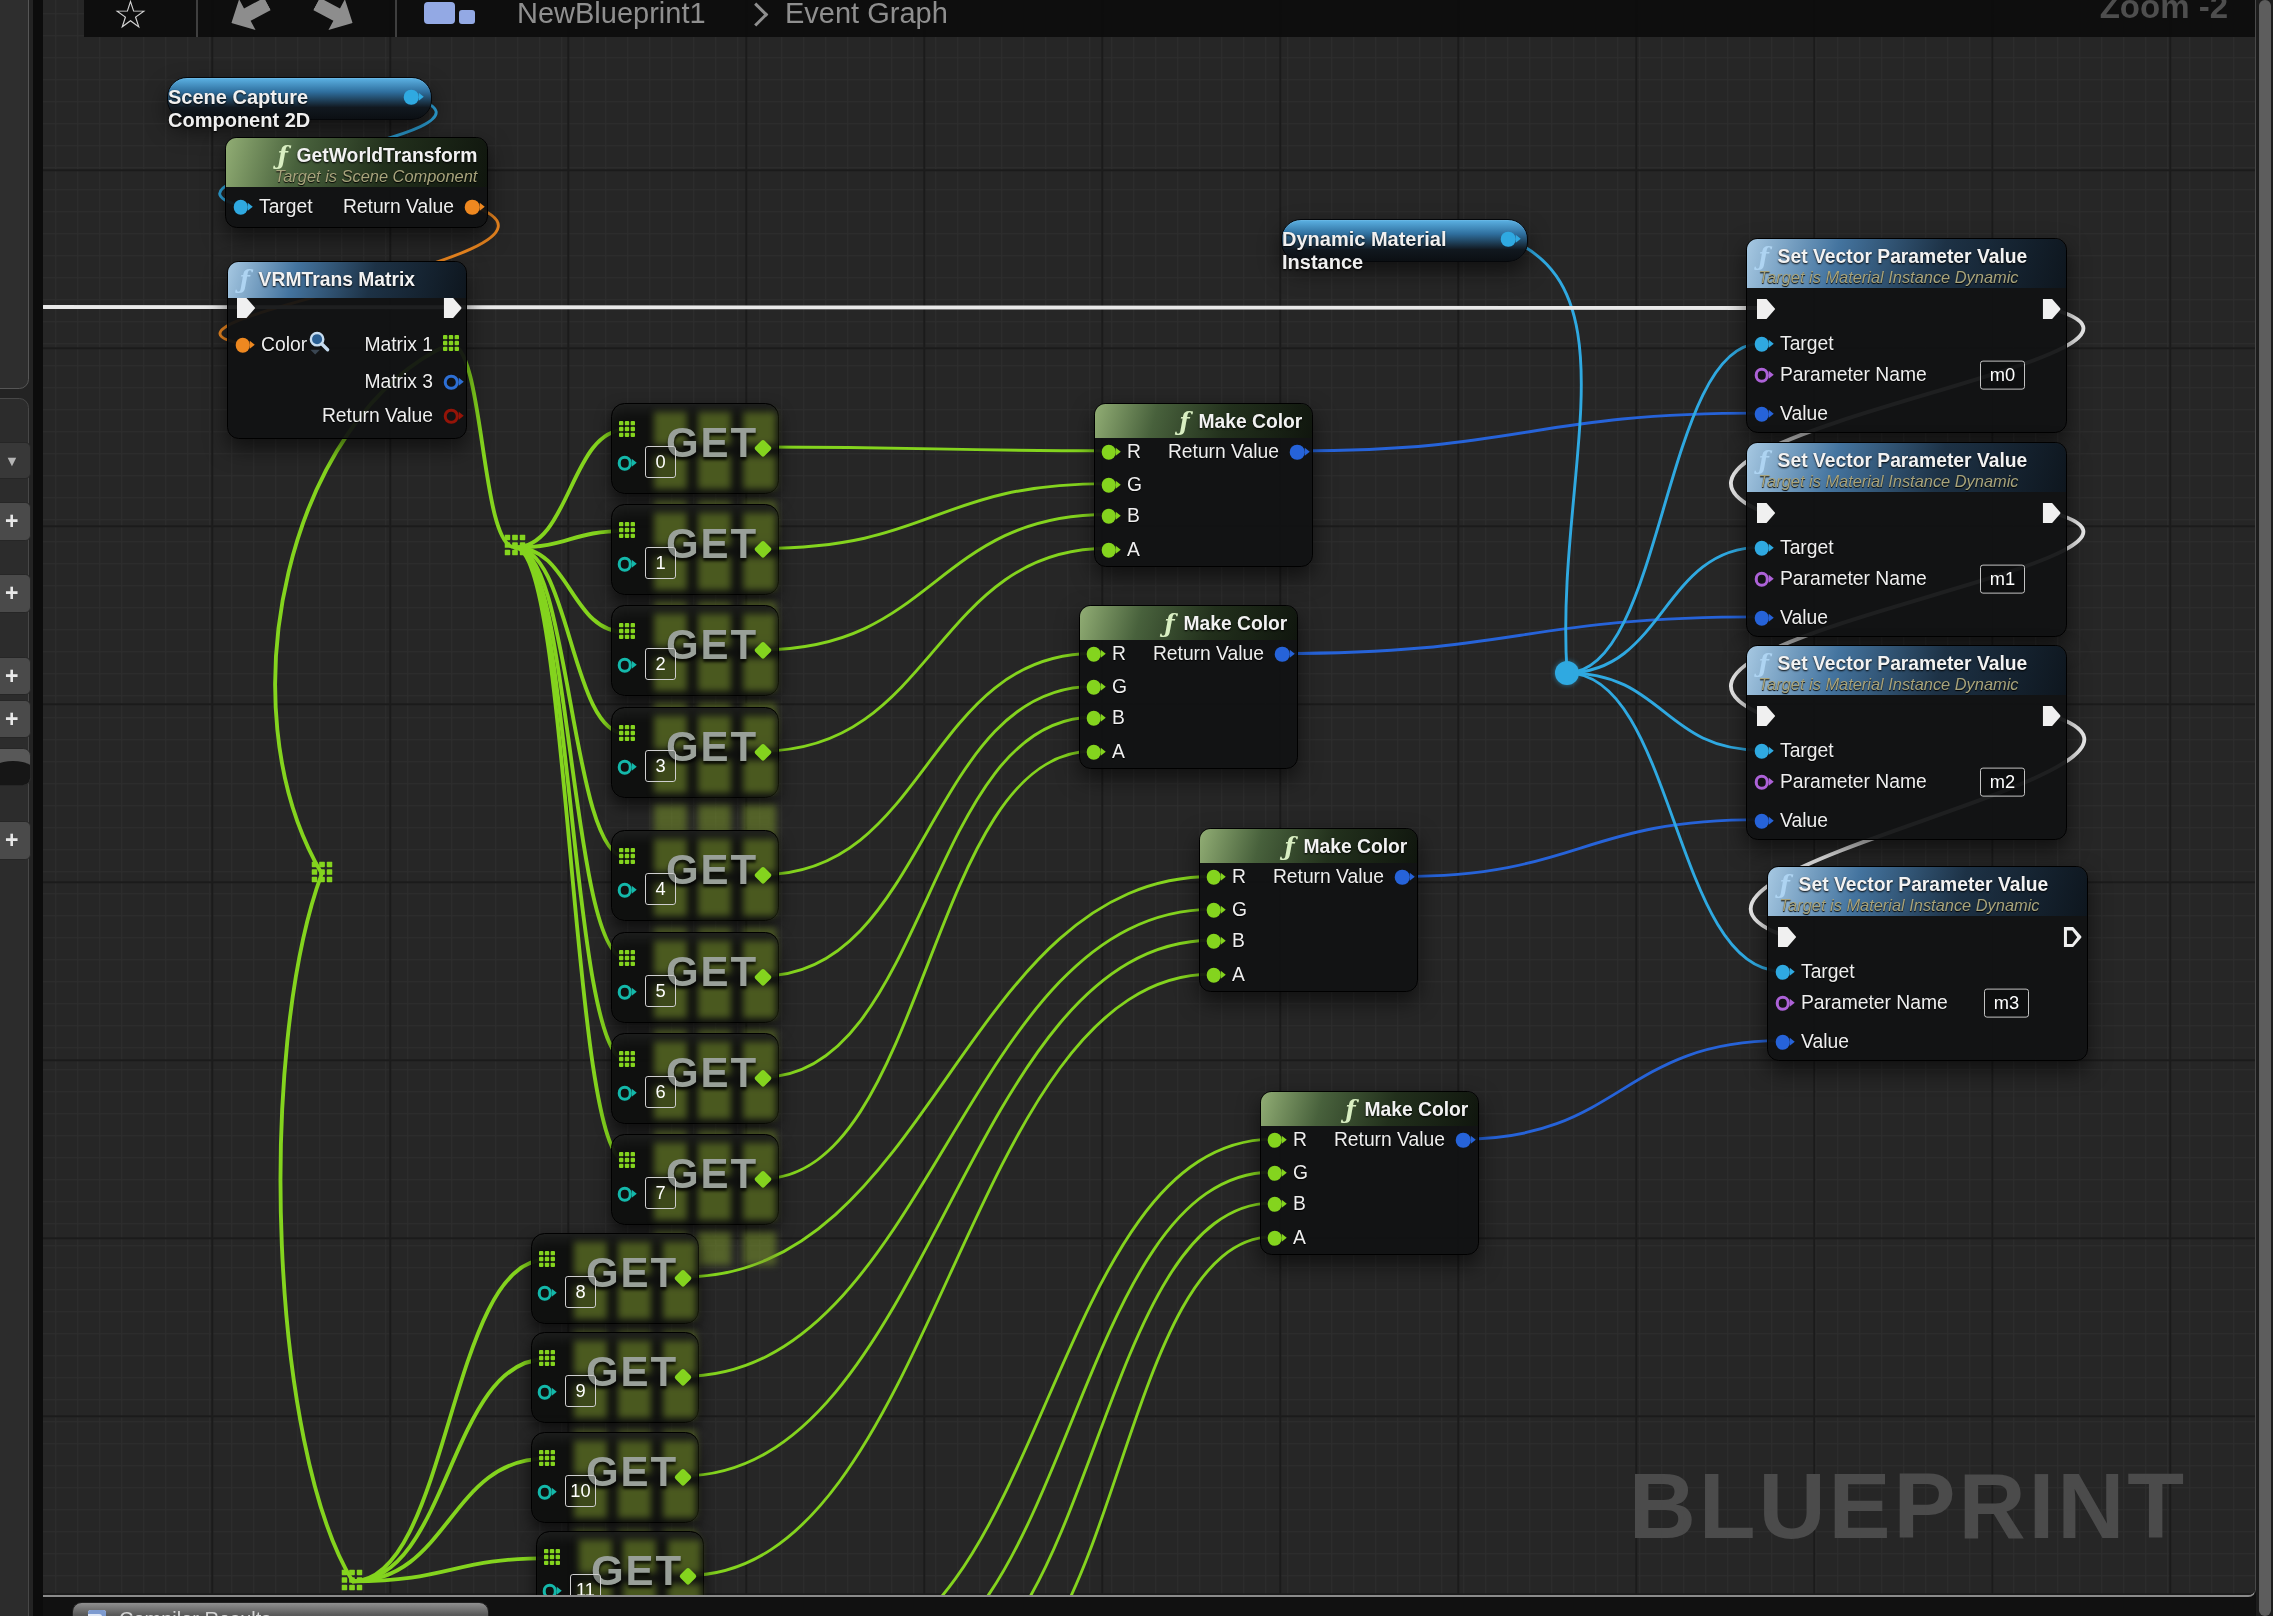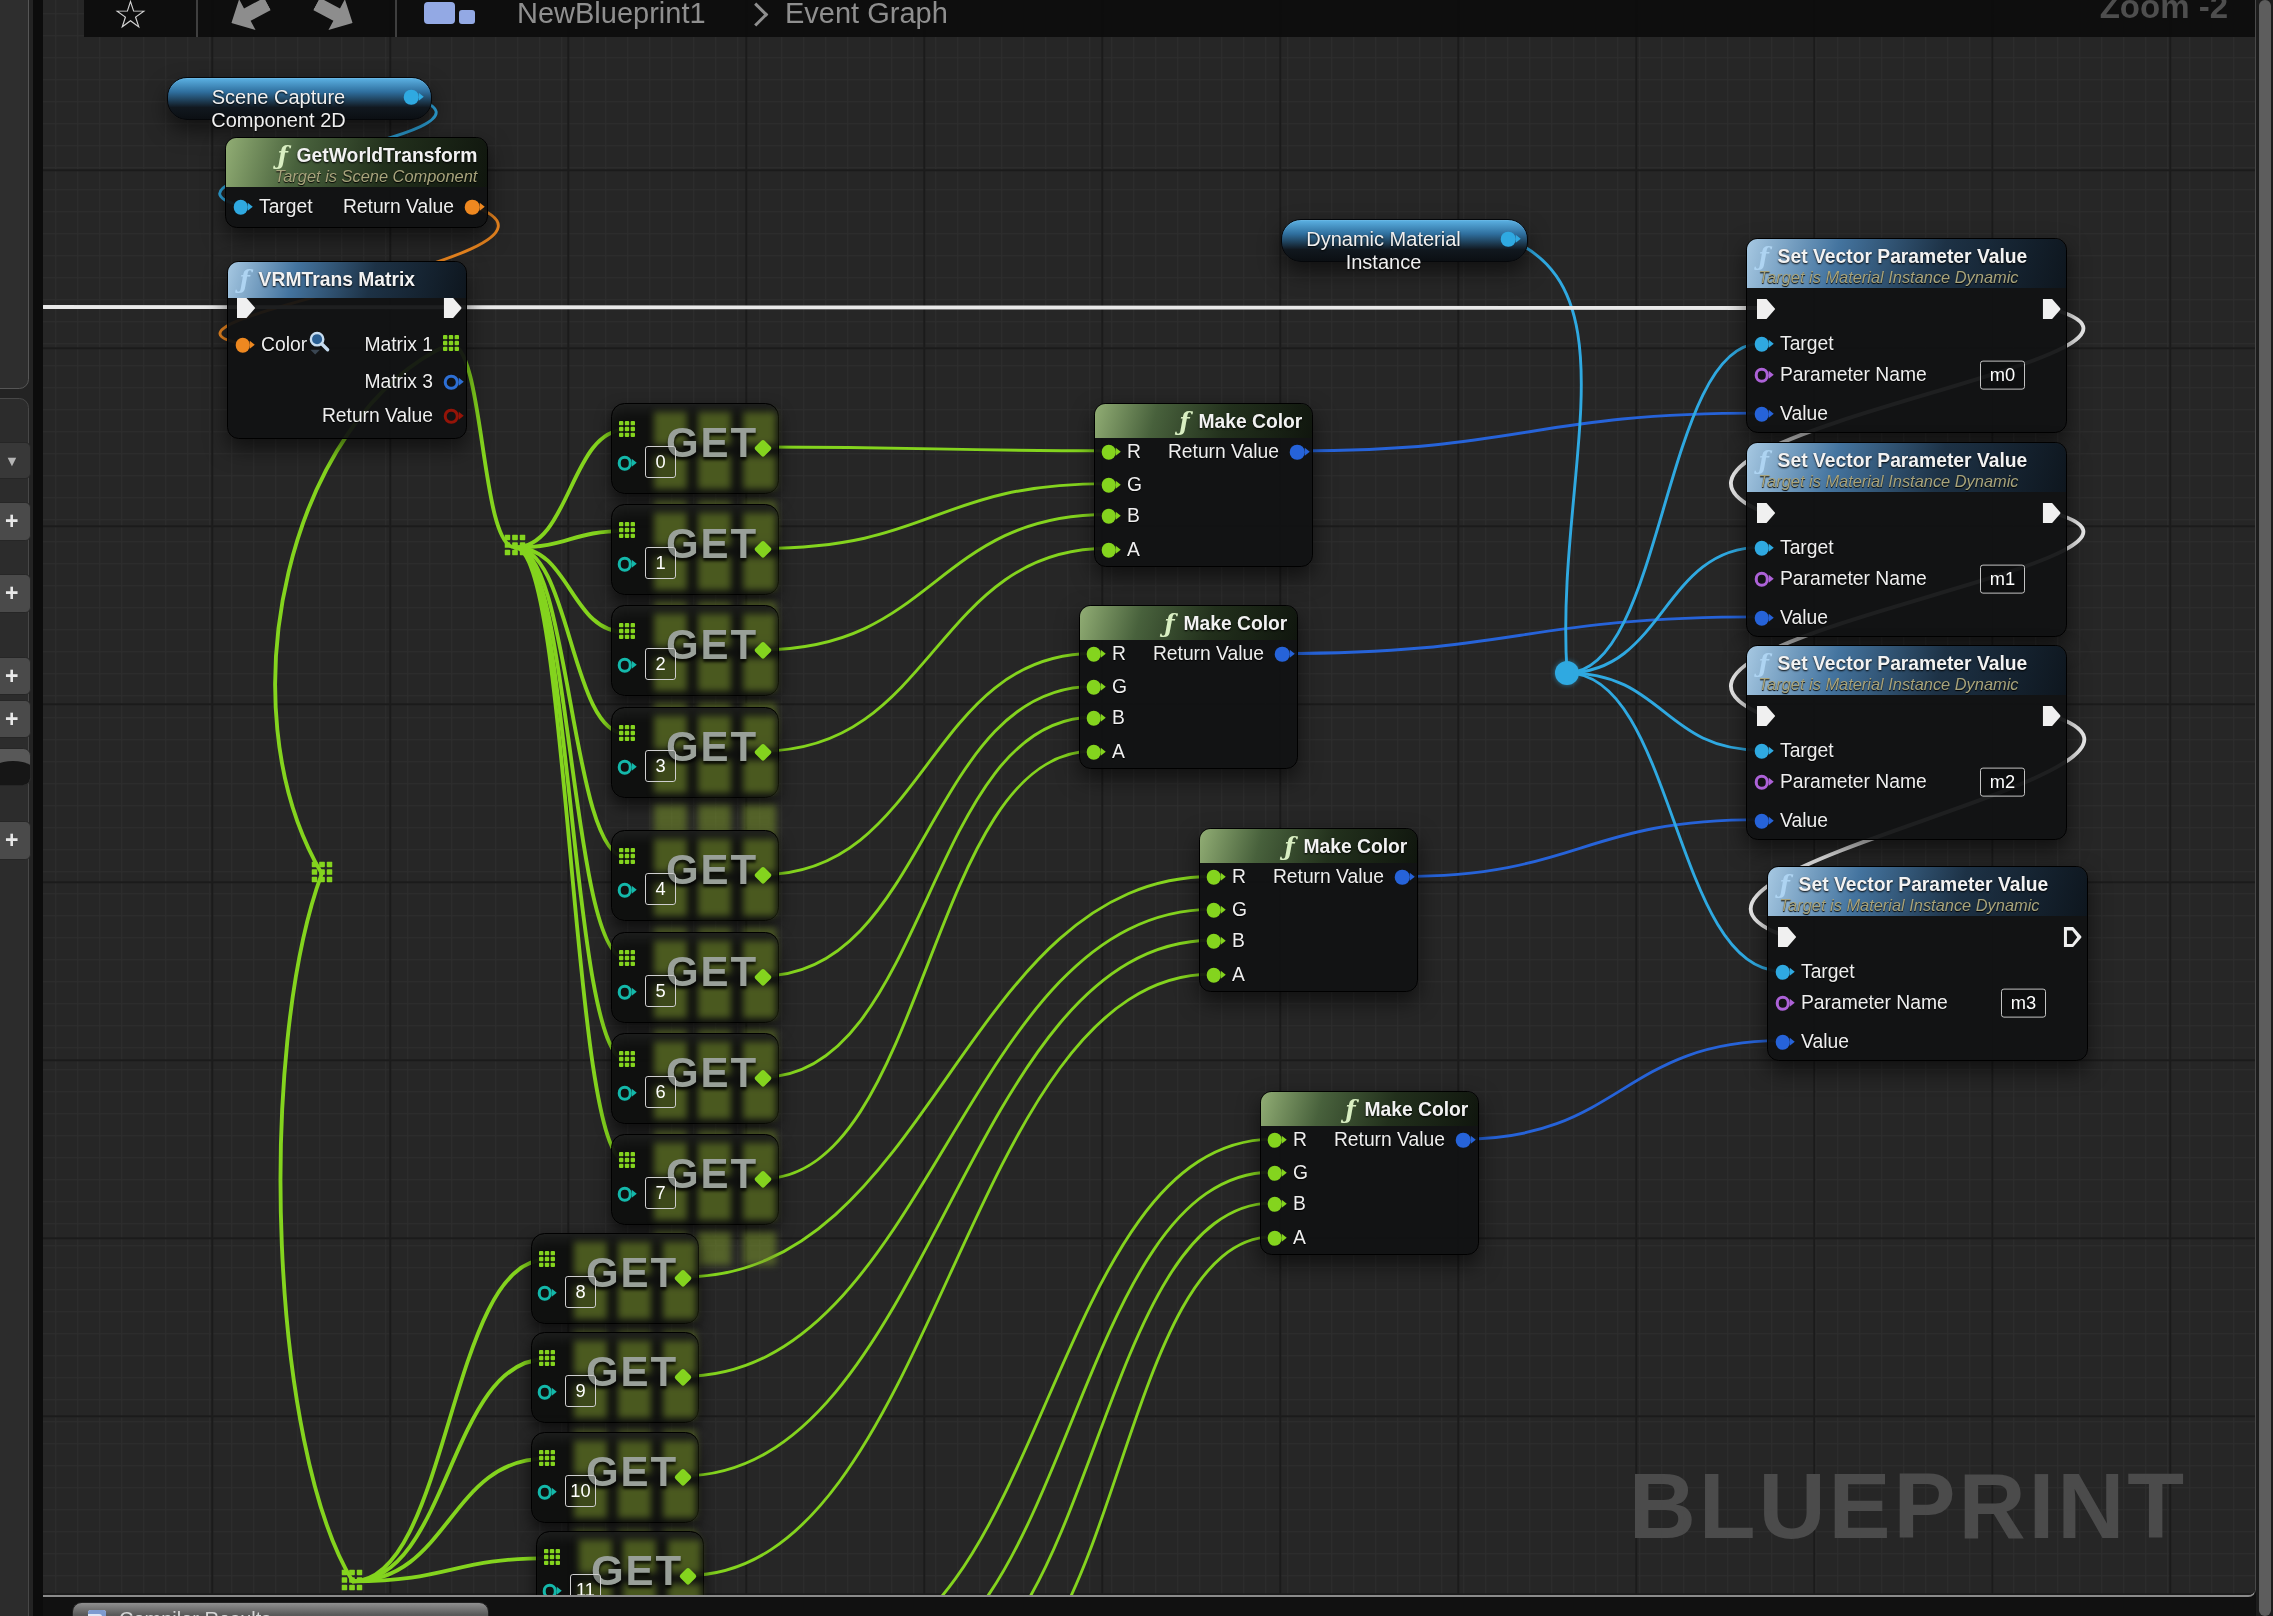--- a/index.html
+++ b/index.html
@@ -73,21 +73,21 @@
   .execpin.hollow .inner{position:absolute;left:3.1px;top:3.4px;width:10.6px;height:13.5px;background:#121314;
     clip-path:polygon(0 0,52% 0,100% 50%,52% 100%,0 100%);}
   .dpin{position:absolute;width:12.6px;height:12.6px;transform:translate(-50%,-50%) rotate(45deg);border-radius:2.4px;}
   .gridpin{position:absolute;transform:translate(-50%,-50%);}
   .pbox{position:absolute;transform:translateY(-50%);border:1.9px solid #c3c3c3;border-radius:2.9px;background:rgba(0,0,0,.25);
     font-size:18.3px;color:#fff;padding:1.9px 8.7px 2.9px;min-width:19.3px;text-align:center;}
 
   
   .node.pill{border-radius:20px;background:linear-gradient(180deg,#5cb2e4 0%,#2f6f9e 34%,#11181f 72%,#0b0f13 100%);
     border:1.9px solid #05070a;height:41px;}
-  .node.pill .ntitle{position:absolute;left:0;right:42px;top:7.7px;text-align:center;font-weight:normal;font-size:20px;color:#f0f0f0;}
+  .node.pill .ntitle{position:absolute;left:0;right:42px;top:7.7px;font-weight:bold;font-size:20px;color:#f0f0f0;}
 
   
   .node.get{width:166px;height:89px;border-radius:13.5px;background:rgba(14,15,14,.95);box-shadow:0 7.7px 15.4px rgba(0,0,0,.6), inset 0 13.5px 13.5px -7.7px rgba(255,255,255,.07);}
   .gwm{position:absolute;left:42px;top:7.7px;width:33px;height:33px;background:rgba(124,150,46,.55);
     box-shadow:44px 0 rgba(124,150,46,.55),89px 0 rgba(124,150,46,.55),0 44px rgba(124,150,46,.55),44px 44px rgba(124,150,46,.55),89px 44px rgba(124,150,46,.55),0 89px rgba(124,150,46,.55),44px 89px rgba(124,150,46,.55),89px 89px rgba(124,150,46,.55);
     filter:blur(3.9px);}
   .get-label{position:absolute;left:54px;top:15.4px;font-size:42px;font-weight:800;color:#99a099;letter-spacing:1.9px;text-shadow:0 2.9px 2.9px rgba(0,0,0,.8);z-index:1;}
   .idxbox{position:absolute;left:33px;top:42px;width:29px;height:30px;border:1.9px solid #cfcfcf;border-radius:2.9px;
     display:flex;align-items:center;justify-content:center;font-size:18.3px;color:#fff;z-index:2;background:rgba(10,10,10,.2);}
 
@@ -629,21 +629,21 @@
           <div class="inner"></div>
         </div>
         <div class="pin" style="left: 14.5px; top: 105px; background: rgb(47, 169, 225); border-color: rgb(47, 169, 225);">
           <div class="ptail" style="border-left-color: rgb(47, 169, 225);"></div>
         </div>
         <div class="plabel" style="left: 33px; top: 105px;">Target</div>
         <div class="pin hollow" style="left: 14.5px; top: 136px; background: transparent; border-color: rgb(173, 98, 216);">
           <div class="ptail" style="border-left-color: rgb(173, 98, 216);"></div>
         </div>
         <div class="plabel" style="left: 33px; top: 136px;">Parameter Name</div>
-        <div class="pbox" style="left: 233px; top: 136px;">m3</div>
+        <div class="pbox" style="left: 216px; top: 136px;">m3</div>
         <div class="pin" style="left: 14.5px; top: 175px; background: rgb(38, 99, 217); border-color: rgb(38, 99, 217);">
           <div class="ptail" style="border-left-color: rgb(38, 99, 217);"></div>
         </div>
         <div class="plabel" style="left: 33px; top: 175px;">Value</div>
       </div>
       <div class="knot" style="left: 515px; top: 547px;"><svg width="21" height="21" viewBox="0 0 22 22">
           <rect x="0" y="0" width="6" height="6" rx="1" fill="#84d41e"></rect>
           <rect x="8" y="0" width="6" height="6" rx="1" fill="#84d41e"></rect>
           <rect x="16" y="0" width="6" height="6" rx="1" fill="#84d41e"></rect>
           <rect x="0" y="8" width="6" height="6" rx="1" fill="#84d41e"></rect>

